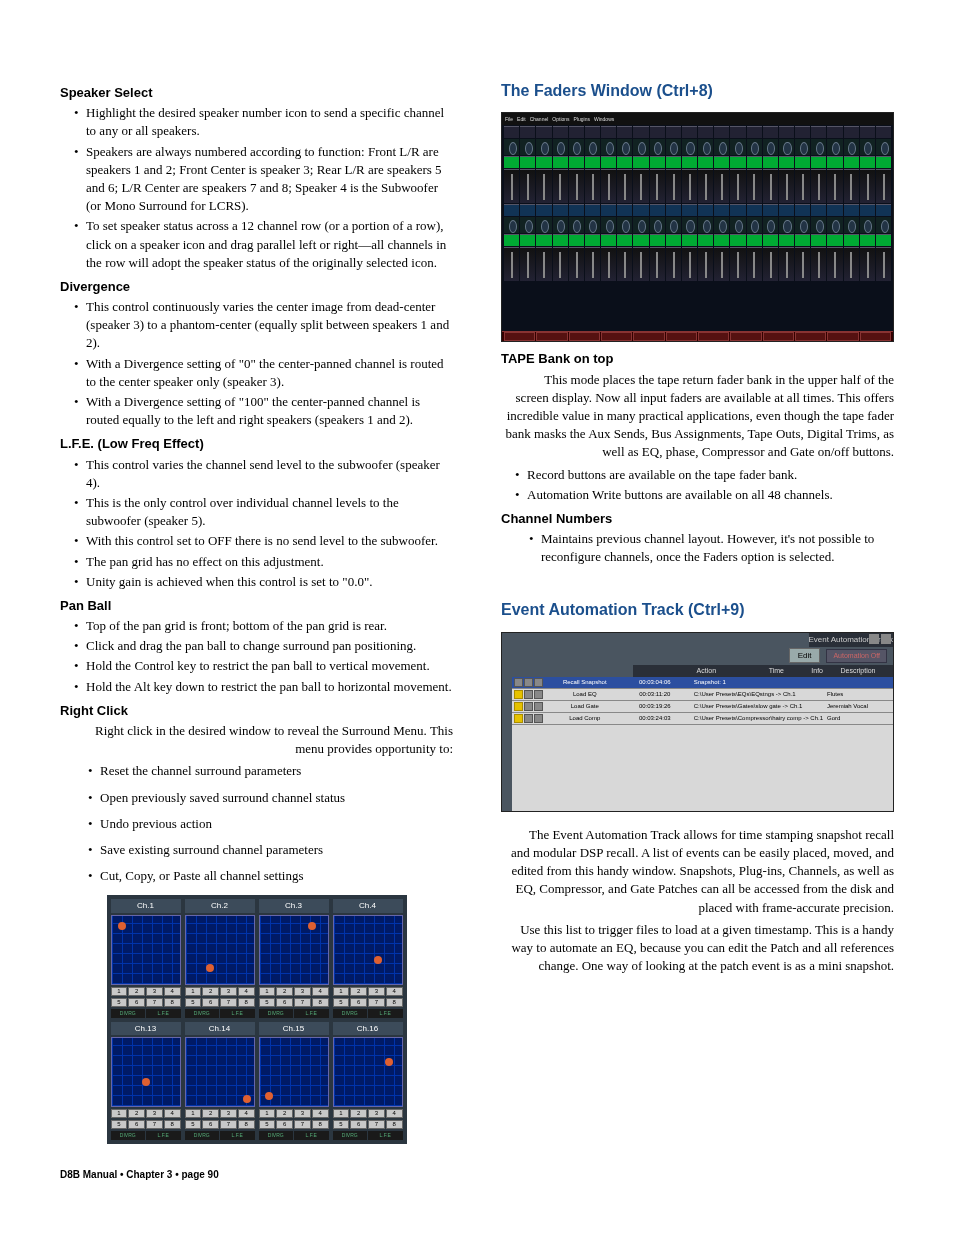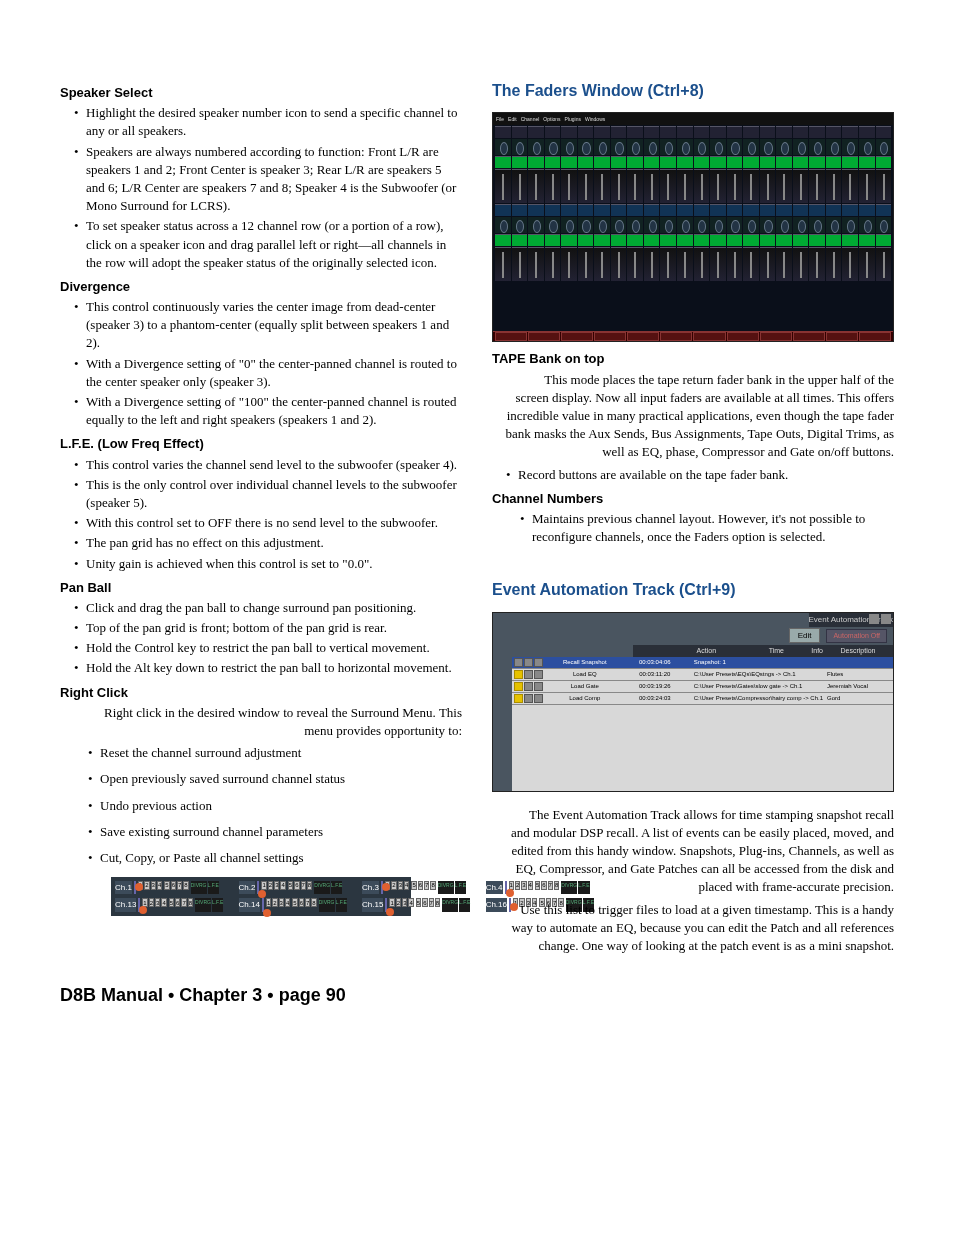--- a/index.html
+++ b/index.html
@@ -8,21 +8,21 @@
     font-family: Georgia, 'Times New Roman', serif;
     color: #000;
     width: 954px;
     margin: 0 auto;
     padding: 80px 60px 40px 60px;
     font-size: 13px;
     line-height: 1.4;
   }
   .page {
     display: flex;
-    gap: 30px;
+    gap: 48px;
   }
   .col {
     flex: 1;
     min-width: 0;
   }
   h3.subhead {
     font-family: Arial, Helvetica, sans-serif;
     font-weight: bold;
     font-size: 13px;
     margin-top: 4px;
@@ -54,21 +54,21 @@
   }
   ul.bullets.spaced li { margin-bottom: 8px; }
   p.body {
     margin-bottom: 4px;
   }
   p.body.indent { text-indent: 18px; text-align: right; }
   .footer {
     margin-top: 24px;
     font-family: Arial, Helvetica, sans-serif;
     font-weight: bold;
-    font-size: 18px;
+    font-size: 10px;
   }
 
   
   .faders-img {
     width: 100%;
     height: 230px;
     background: #0a0f1a;
     border: 1px solid #222;
     margin-bottom: 8px;
     position: relative;
@@ -156,21 +156,21 @@
   .surround-img{
     width: 300px;
     margin: 10px auto 0 auto;
     background:#2b3640;
     padding:4px;
     display:grid;
     grid-template-columns:repeat(4,1fr);
     gap:4px;
     font-family: Arial,sans-serif;
   }
-  .pan-cell{display:flex;flex-direction:row;gap:2px;}
+  .pan-cell{display:flex;flex-direction:column;gap:2px;}
   .pan-label{background:#3c4b5a;color:#fff;font-size:8px;text-align:center;padding:1px 0;}
   .pan-grid{
     aspect-ratio:1/1;
     background:
       repeating-linear-gradient(0deg,#0033aa 0 1px,transparent 1px 10px),
       repeating-linear-gradient(90deg,#0033aa 0 1px,transparent 1px 10px),
       #001a66;
     position:relative;
     border:1px solid #66a;
   }
@@ -205,30 +205,30 @@
     <ul class="bullets">
       <li>This control varies the channel send level to the subwoofer (speaker 4).</li>
       <li>This is the only control over individual channel levels to the subwoofer (speaker 5).</li>
       <li>With this control set to OFF there is no send level to the subwoofer.</li>
       <li>The pan grid has no effect on this adjustment.</li>
       <li>Unity gain is achieved when this control is set to "0.0".</li>
     </ul>
 
     <h3 class="subhead">Pan Ball</h3>
     <ul class="bullets">
+      <li>Top of the pan grid is front; bottom of the pan grid is rear.</li>
       <li>Click and drag the pan ball to change surround pan positioning.</li>
-      <li>Top of the pan grid is front; bottom of the pan grid is rear.</li>
       <li>Hold the Control key to restrict the pan ball to vertical movement.</li>
       <li>Hold the Alt key down to restrict the pan ball to horizontal movement.</li>
     </ul>
 
     <h3 class="subhead">Right Click</h3>
     <p class="body indent">Right click in the desired window to reveal the Surround Menu. This menu provides opportunity to:</p>
     <ul class="bullets spaced" style="padding-left:28px;">
-      <li>Reset the channel surround adjustment</li>
+      <li>Reset the channel surround parameters</li>
       <li>Open previously saved surround channel status</li>
       <li>Undo previous action</li>
       <li>Save existing surround channel parameters</li>
       <li>Cut, Copy, or Paste all channel settings</li>
     </ul>
 
     <div class="surround-img" id="surround-grid">
         <div class="pan-cell">
           <div class="pan-label">Ch.1</div>
           <div class="pan-grid">
@@ -643,20 +643,21 @@
           <span></span>
           <span></span>
           <span></span>
         </div>
     </div>
 
     <h3 class="subhead">TAPE Bank on top</h3>
     <p class="body indent">This mode places the tape return fader bank in the upper half of the screen display. Now all input faders are available at all times. This offers incredible value in many practical applications, even though the tape fader bank masks the Aux Sends, Bus Assignments, Tape Outs, Digital Trims, as well as EQ, phase, Compressor and Gate on/off buttons.</p>
     <ul class="bullets">
       <li>Record buttons are available on the tape fader bank.</li>
+      <li>Automation Write buttons are available on all 48 channels.</li>
     </ul>
 
     <h3 class="subhead">Channel Numbers</h3>
     <ul class="bullets" style="padding-left:28px;">
       <li>Maintains previous channel layout. However, it's not possible to reconfigure channels, once the Faders option is selected.</li>
     </ul>
 
     <h2 class="section gap">Event Automation Track (Ctrl+9)</h2>
 
     <div class="eat-img">

